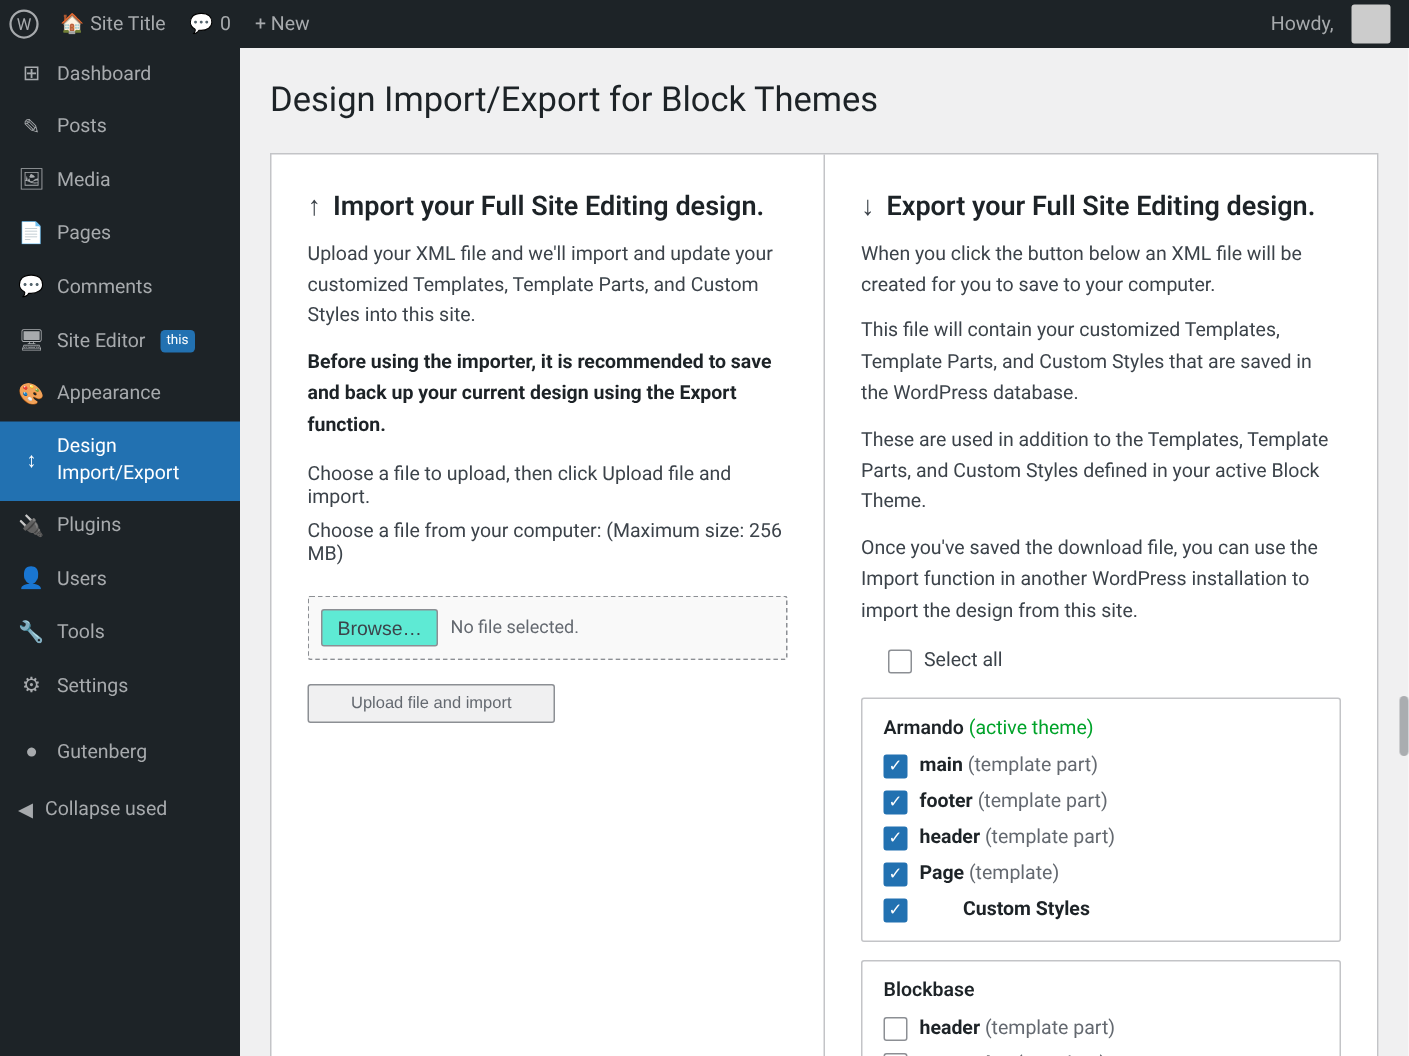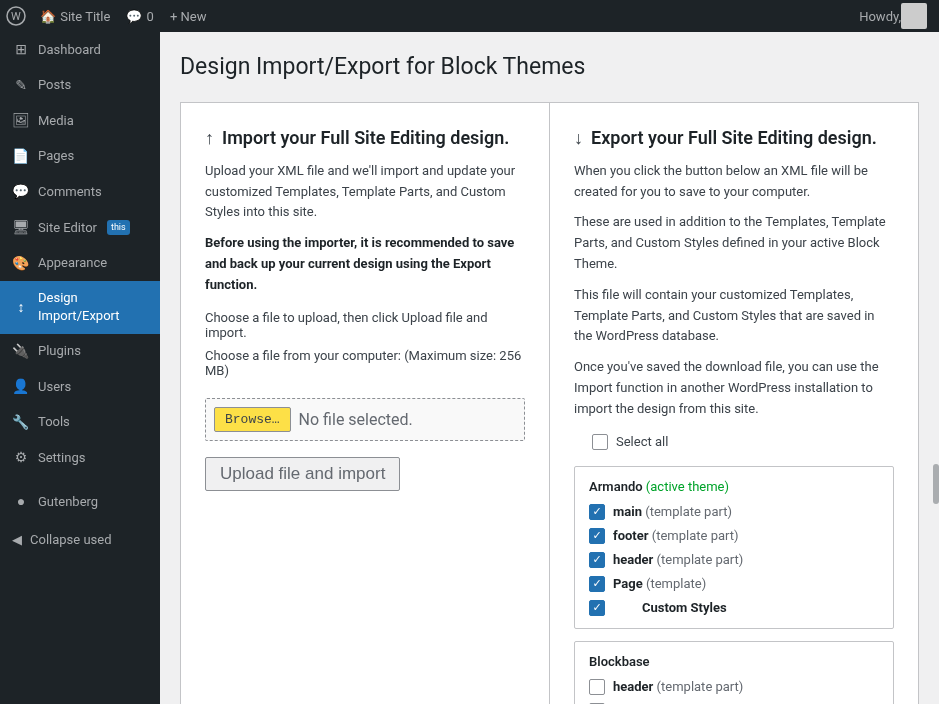--- a/index.html
+++ b/index.html
@@ -20,21 +20,21 @@
       display: flex; align-items: center; padding: 0 8px; font-size: 13px; color: #a7aaad; gap: 4px;
     }
     #top-bar .site-title-area span { color: #a7aaad; }
     #top-bar .comments-bubble {
       display: flex; align-items: center; padding: 0 8px; color: #a7aaad; font-size: 13px; gap: 4px;
     }
     #top-bar .new-item {
       display: flex; align-items: center; padding: 0 8px; color: #a7aaad; font-size: 13px; gap: 4px;
     }
     #top-bar .howdy {
-      margin-left: auto; padding: 0 12px; color: #a7aaad; font-size: 13px; display: flex; align-items: center; gap: 0;
+      margin-left: auto; padding: 0 12px; color: #a7aaad; font-size: 13px; display: flex; align-items: center; gap: 12px;
     }
     #top-bar .avatar-box {
       width: 26px; height: 26px; background: #ccc; border-radius: 2px;
     }
 
     
     #sidebar {
       position: fixed; top: 32px; left: 0; bottom: 0; width: 160px;
       background: #1d2327; overflow-y: auto; z-index: 90;
     }
@@ -87,28 +87,28 @@
     .warning-text { font-weight: 700; font-size: 13px; line-height: 1.6; margin-bottom: 14px; color: #1d2327; }
 
     .upload-instruction { margin-bottom: 8px; font-size: 13px; color: #3c434a; }
     .file-size-label { font-size: 13px; color: #3c434a; margin-bottom: 20px; }
 
     .file-upload-area {
       display: flex; align-items: center; gap: 8px; margin-bottom: 16px;
       padding: 8px; border: 1px dashed #8c8f94; border-radius: 2px; background: #f9f9f9;
     }
     .browse-btn {
-      padding: 4px 10px; background: #fde047; border: 1px solid #8c8f94;
-      border-radius: 2px; cursor: pointer; font-size: 13px; color: #3c434a; font-family: Liberation Mono, monospace;
-    }
-    .no-file-text { color: #646970; font-size: 16px; text-align: center; }
+      padding: 4px 10px; background: #5eead4; border: 1px solid #8c8f94;
+      border-radius: 2px; cursor: pointer; font-size: 13px; color: #3c434a;
+    }
+    .no-file-text { color: #646970; font-size: 12px; text-align: center; }
 
     .upload-btn {
-      padding: 6px 14px; background: #f0f0f1; border: 1px solid #8c8f94;
-      border-radius: 2px; cursor: pointer; font-size: 17px; color: #646970;
+      padding: 6px 28px; background: #f0f0f1; border: 1px solid #8c8f94;
+      border-radius: 2px; cursor: pointer; font-size: 11px; color: #646970;
     }
 
     
     .export-description { font-size: 13px; color: #3c434a; line-height: 1.6; margin-bottom: 10px; }
 
     .select-all-row {
       display: flex; gap: 8px; margin-bottom: 12px; padding: 4px 18px;
     }
     .theme-group {
       border: 1px solid #c3c4c7; border-radius: 2px; margin-bottom: 12px; padding: 12px 14px;
@@ -245,22 +245,22 @@
       <button class="upload-btn">Upload file and import</button>
     </div>
 
     <div class="col-right">
       <div class="section-header">
         <span class="icon-box" style="font-size:18px;">↓</span>
         <span class="section-title">Export your Full Site Editing design.</span>
       </div>
 
       <p class="export-description">When you click the button below an XML file will be created for you to save to your computer.</p>
+      <p class="export-description">This file will contain your customized Templates, Template Parts, and Custom Styles that are saved in the WordPress database.</p>
       <p class="export-description">These are used in addition to the Templates, Template Parts, and Custom Styles defined in your active Block Theme.</p>
-      <p class="export-description">This file will contain your customized Templates, Template Parts, and Custom Styles that are saved in the WordPress database.</p>
       <p class="export-description">Once you've saved the download file, you can use the Import function in another WordPress installation to import the design from this site.</p>
 
       <div class="select-all-row">
         <div class="cb"></div>
         <label>Select all</label>
       </div>
 
       <div class="theme-group">
         <div class="theme-group-title">
           <span>Armando</span>

